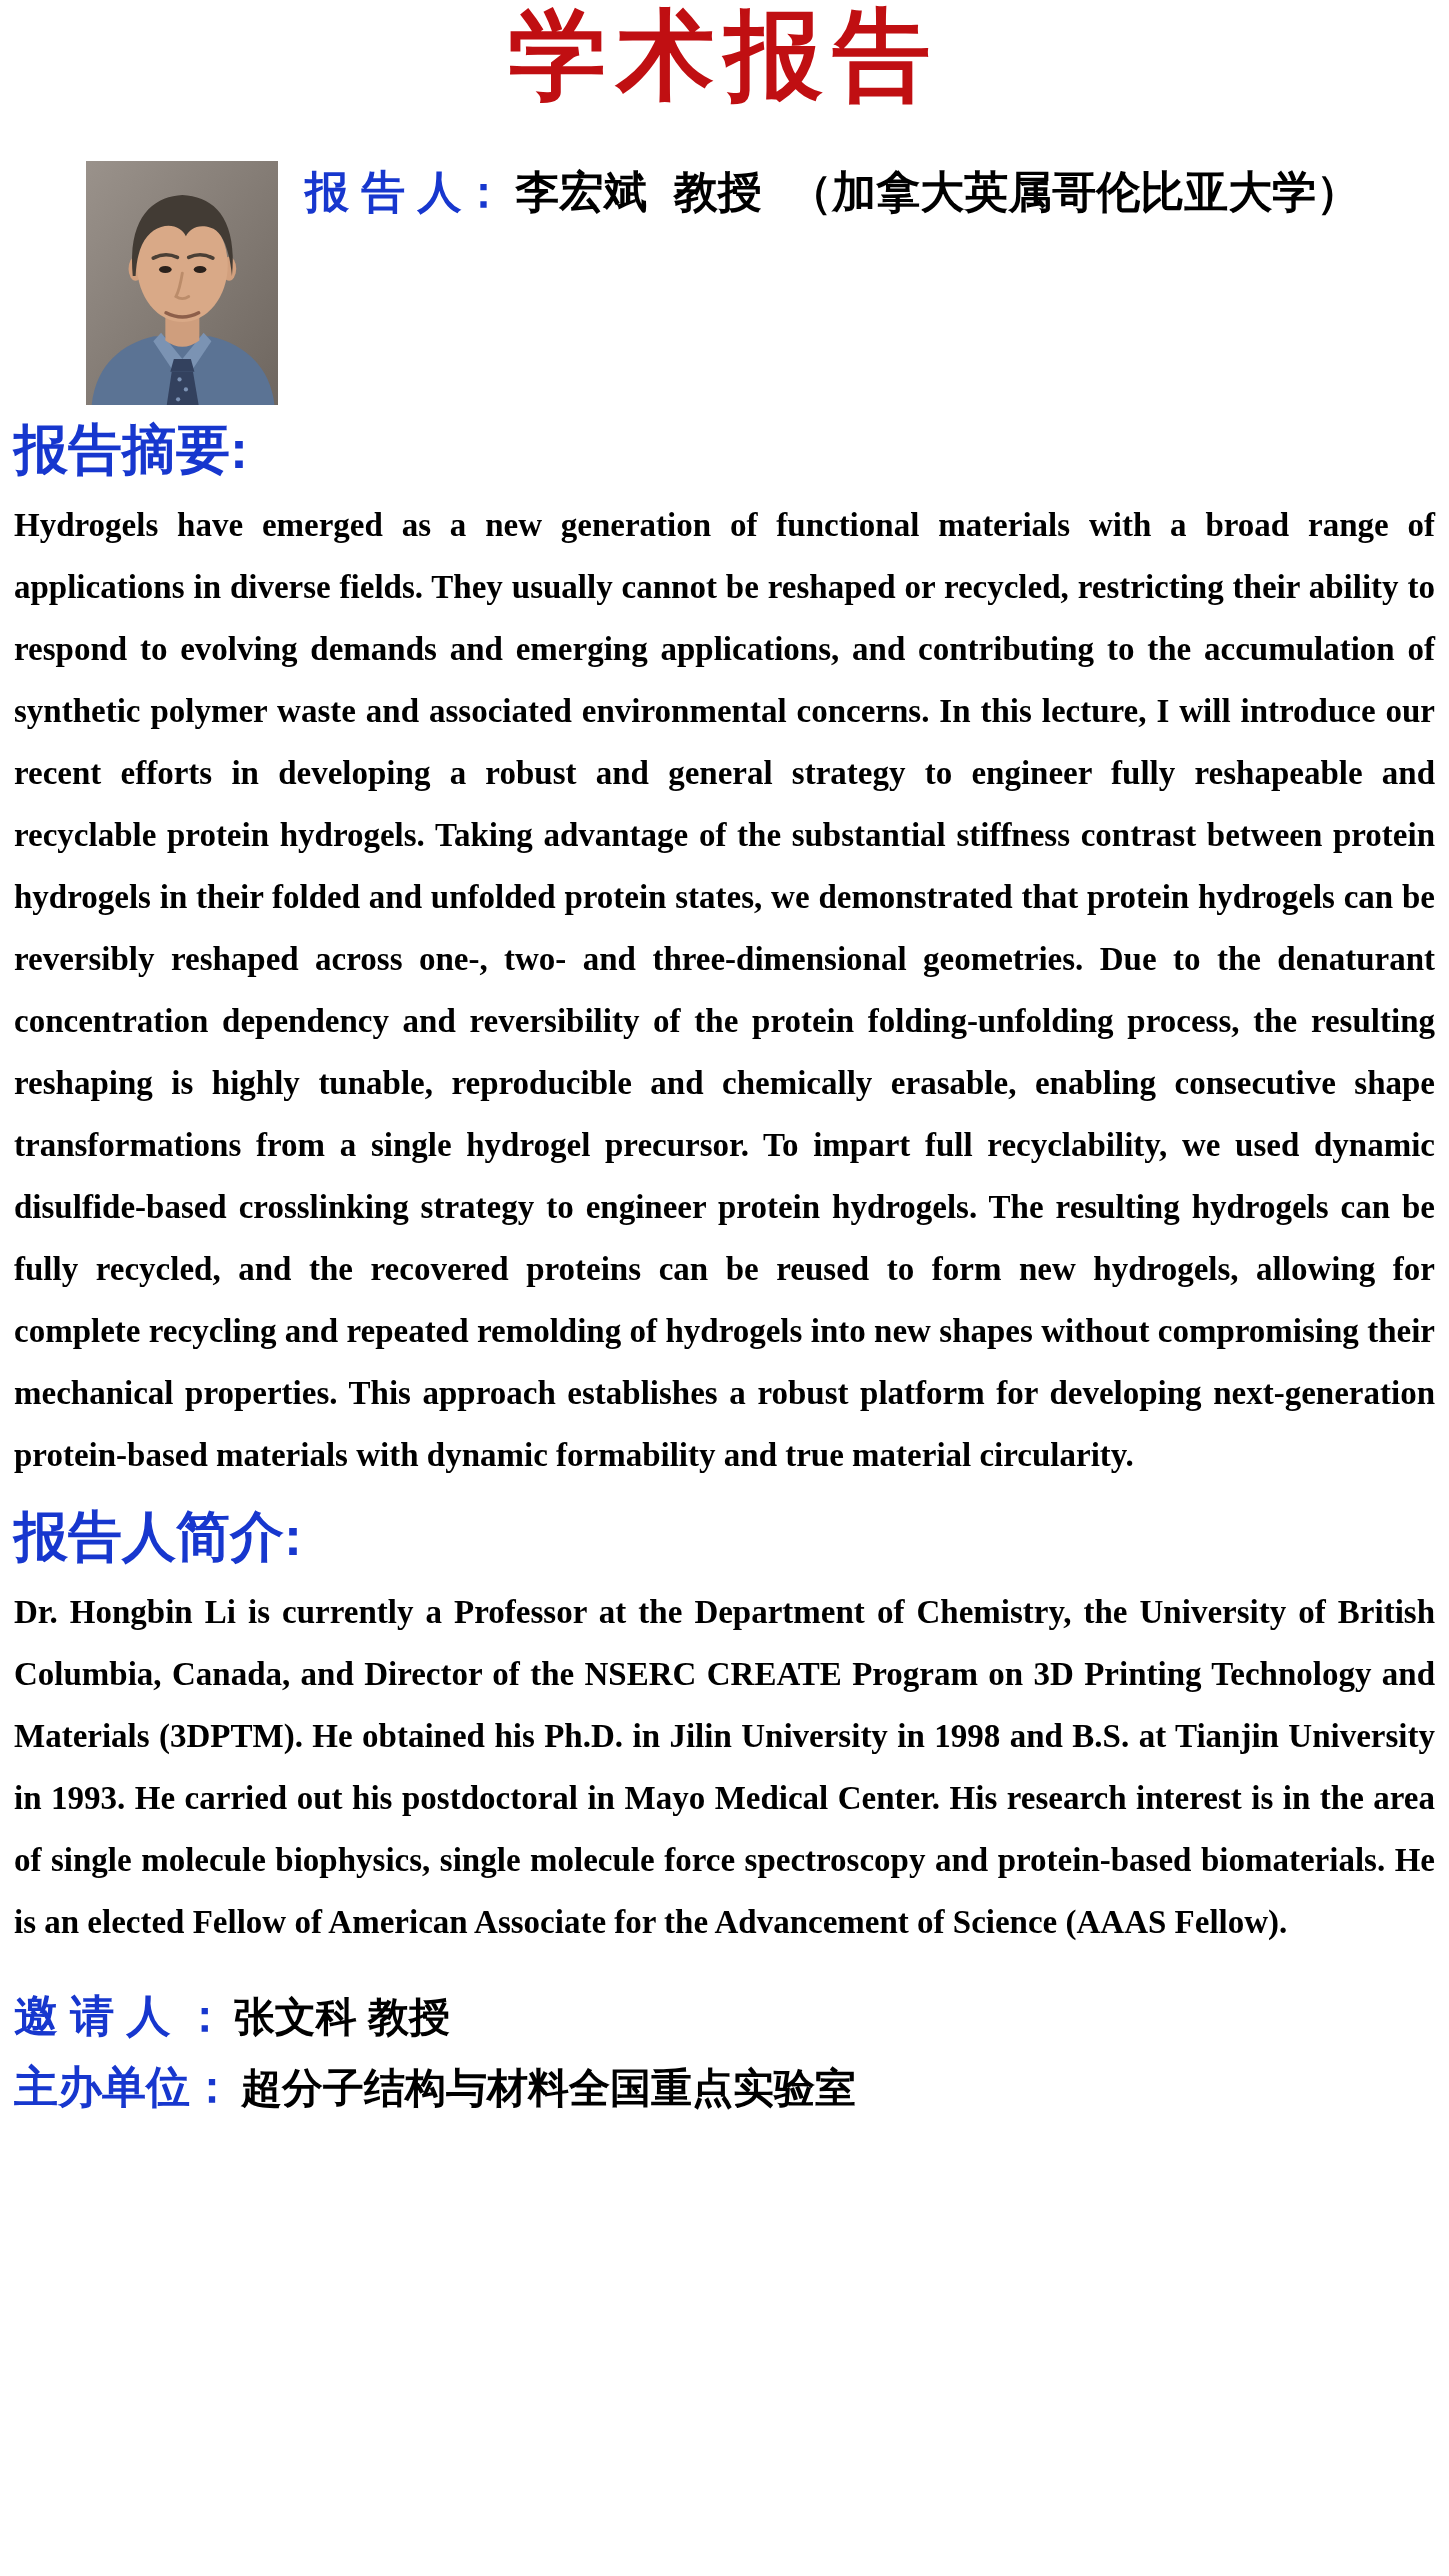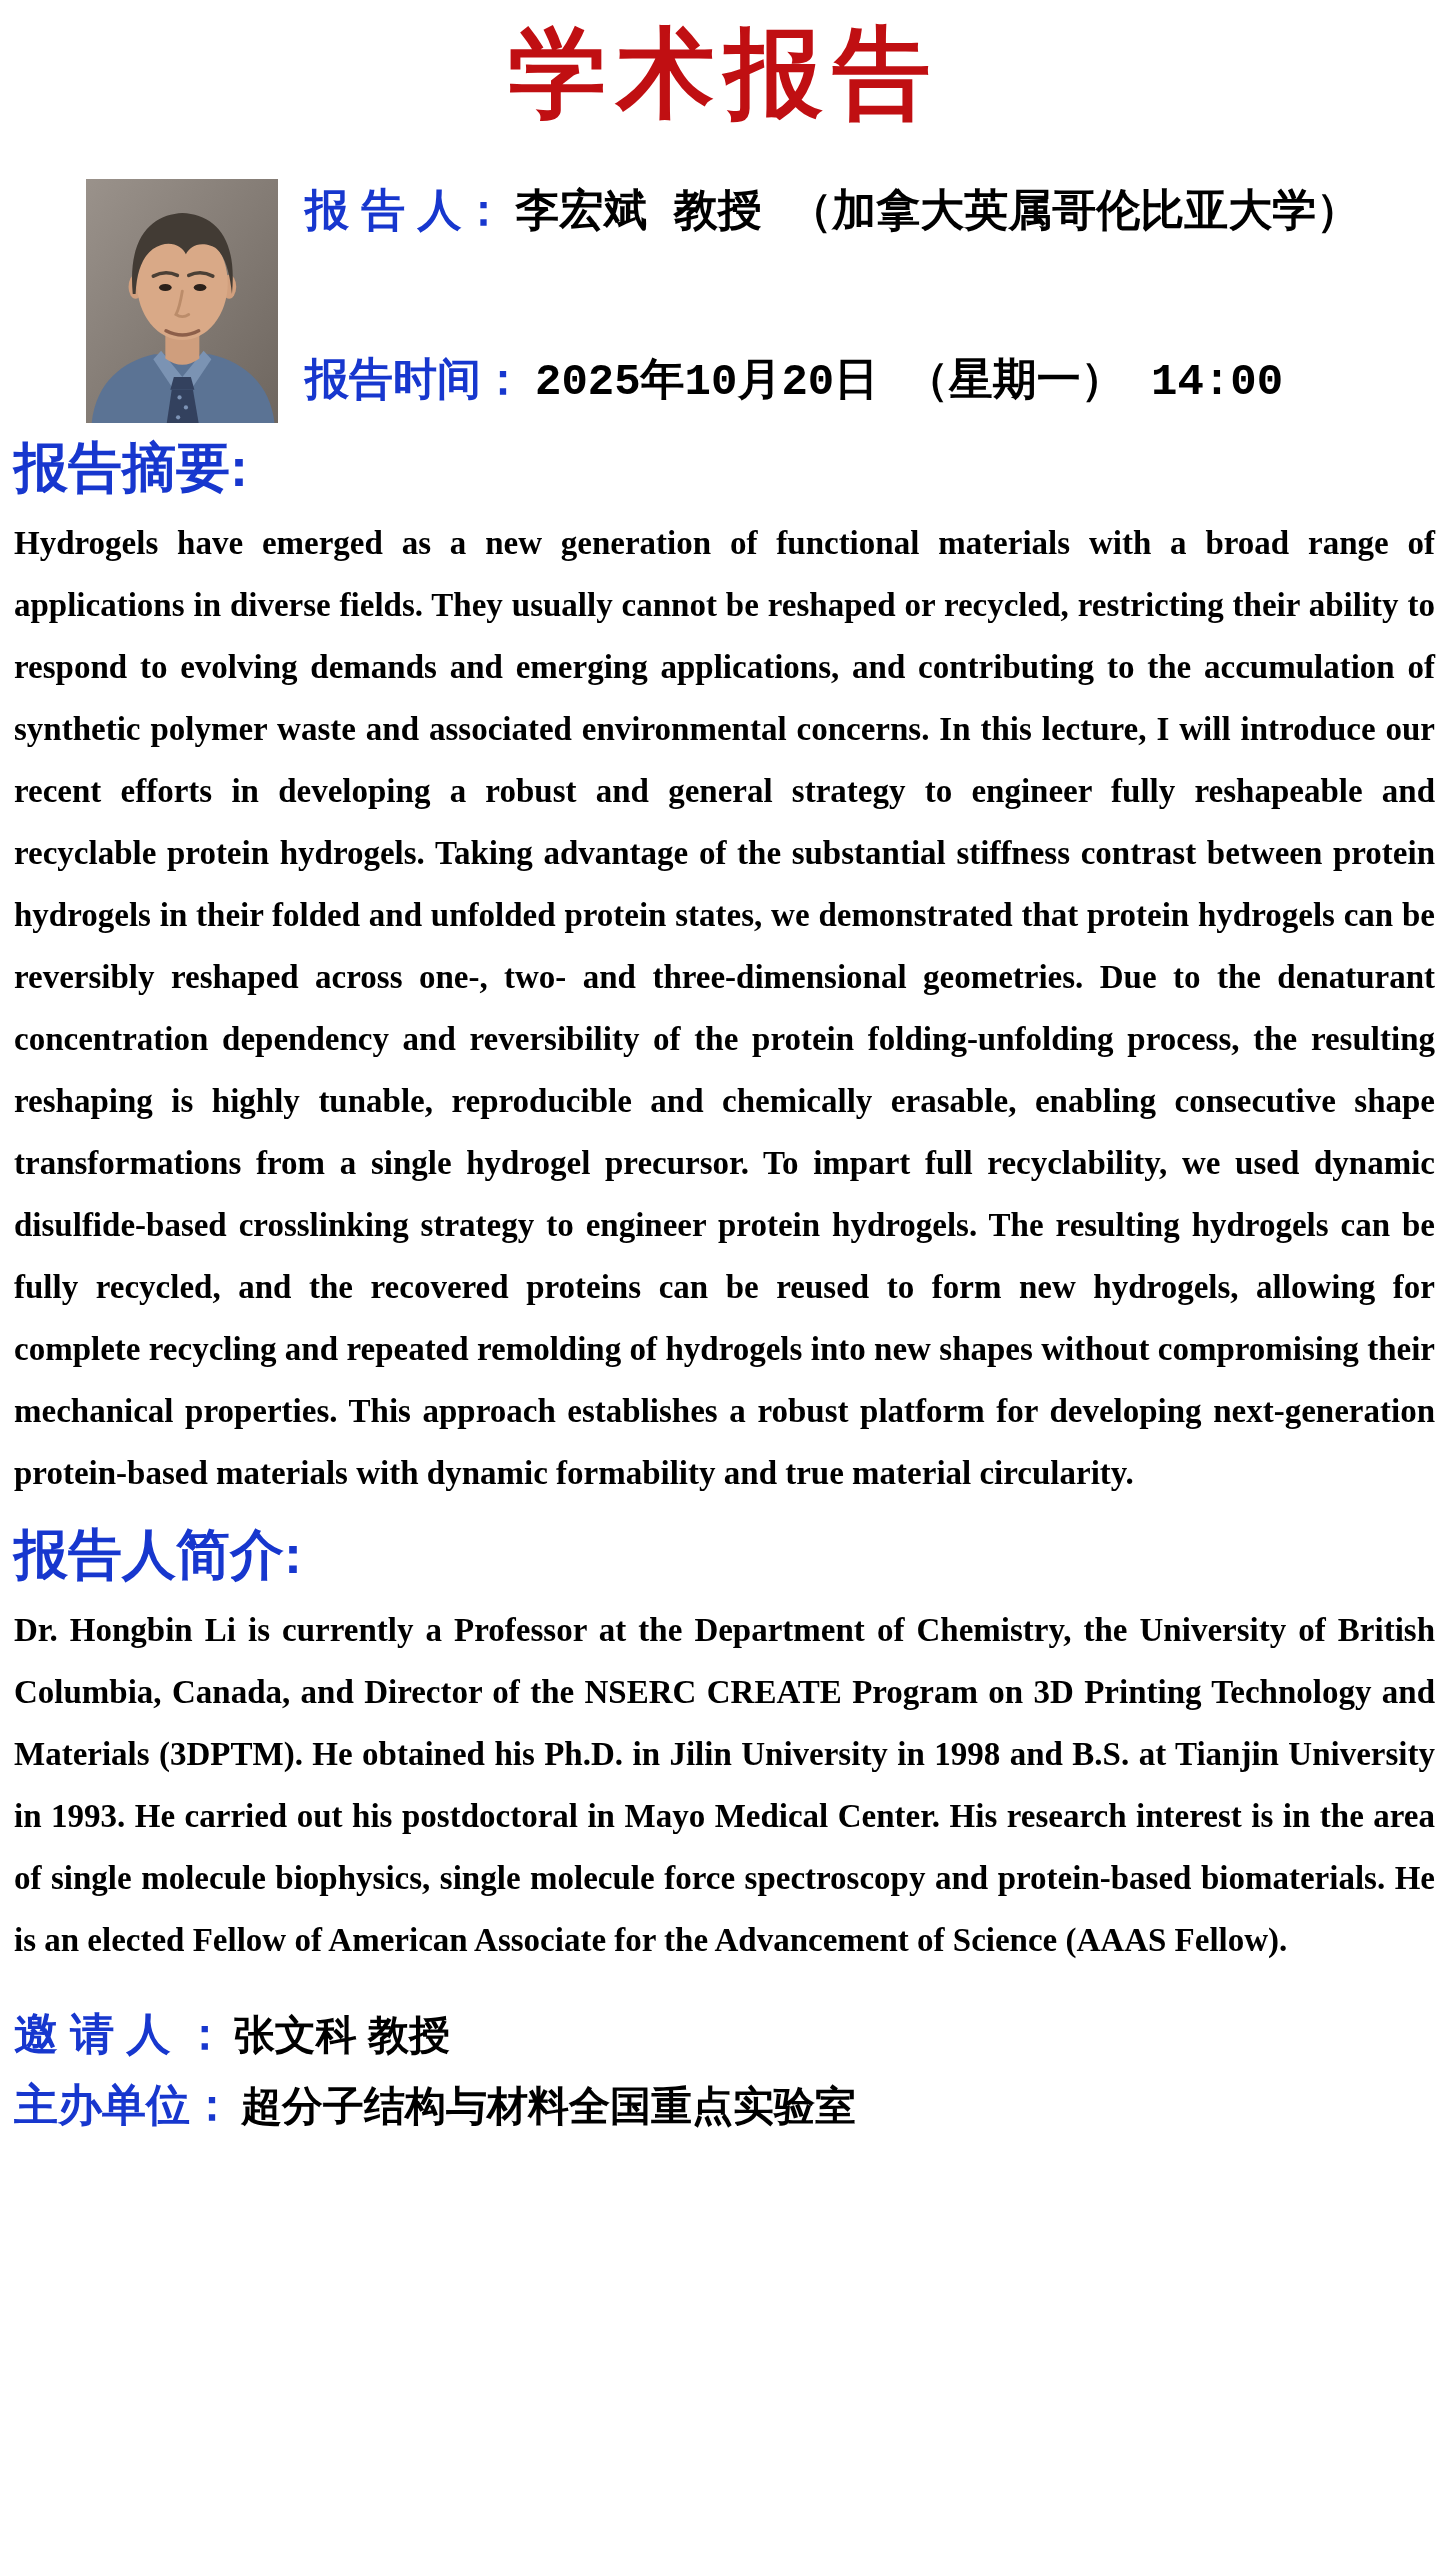--- a/index.html
+++ b/index.html
@@ -10,21 +10,20 @@
   * { margin: 0; padding: 0; box-sizing: border-box; }
   html, body { background: #ffffff; }
   .page {
     position: relative;
     width: 1449px;
     height: 2494px;
     background: #ffffff;
     overflow: hidden;
     font-family: "Liberation Sans", sans-serif;
     color: var(--ink);
-    margin-top: 18px;
   }
   .content { padding: 0 14px; }
 
   .main-title {
     margin-top: 1.4px;
     text-align: center;
     font-size: 98px;
     line-height: 1.12;
     font-weight: bold;
     letter-spacing: 10px;
@@ -143,23 +142,20 @@
           <path d="M121,297 L151,297 L159,344 L114,344 Z" fill="#33415e"></path>
           <circle cx="132" cy="308" r="3" fill="#7d93b5"></circle>
           <circle cx="141" cy="322" r="3" fill="#7d93b5"></circle>
           <circle cx="130" cy="336" r="3" fill="#7d93b5"></circle>
         </svg>
       </div>
       <div class="info-rows">
         <div class="info-row">
           <span class="info-label">报 告 人：</span><span class="info-value">李宏斌 教授 （加拿大英属哥伦比亚大学）</span>
         </div>
-        <div class="info-row">
-          <span class="info-label">报告时间：</span><span class="info-value">2025年10月20日 （星期一） 14:00</span>
-        </div>
       </div>
     </div>
 
     <div class="section-header">报告摘要:</div>
     <p class="para">Hydrogels have emerged as a new generation of functional materials with a broad range of applications in diverse fields. They usually cannot be reshaped or recycled, restricting their ability to respond to evolving demands and emerging applications, and contributing to the accumulation of synthetic polymer waste and associated environmental concerns. In this lecture, I will introduce our recent efforts in developing a robust and general strategy to engineer fully reshapeable and recyclable protein hydrogels. Taking advantage of the substantial stiffness contrast between protein hydrogels in their folded and unfolded protein states, we demonstrated that protein hydrogels can be reversibly reshaped across one-, two- and three-dimensional geometries. Due to the denaturant concentration dependency and reversibility of the protein folding-unfolding process, the resulting reshaping is highly tunable, reproducible and chemically erasable, enabling consecutive shape transformations from a single hydrogel precursor. To impart full recyclability, we used dynamic disulfide-based crosslinking strategy to engineer protein hydrogels. The resulting hydrogels can be fully recycled, and the recovered proteins can be reused to form new hydrogels, allowing for complete recycling and repeated remolding of hydrogels into new shapes without compromising their mechanical properties. This approach establishes a robust platform for developing next-generation protein-based materials with dynamic formability and true material circularity.</p>
 
     <div class="section-header bio-header">报告人简介:</div>
     <p class="para">Dr. Hongbin Li is currently a Professor at the Department of Chemistry, the University of British Columbia, Canada, and Director of the NSERC CREATE Program on 3D Printing Technology and Materials (3DPTM). He obtained his Ph.D. in Jilin University in 1998 and B.S. at Tianjin University in 1993. He carried out his postdoctoral in Mayo Medical Center. His research interest is in the area of single molecule biophysics, single molecule force spectroscopy and protein-based biomaterials. He is an elected Fellow of American Associate for the Advancement of Science (AAAS Fellow).</p>
 
     <div class="footer">

